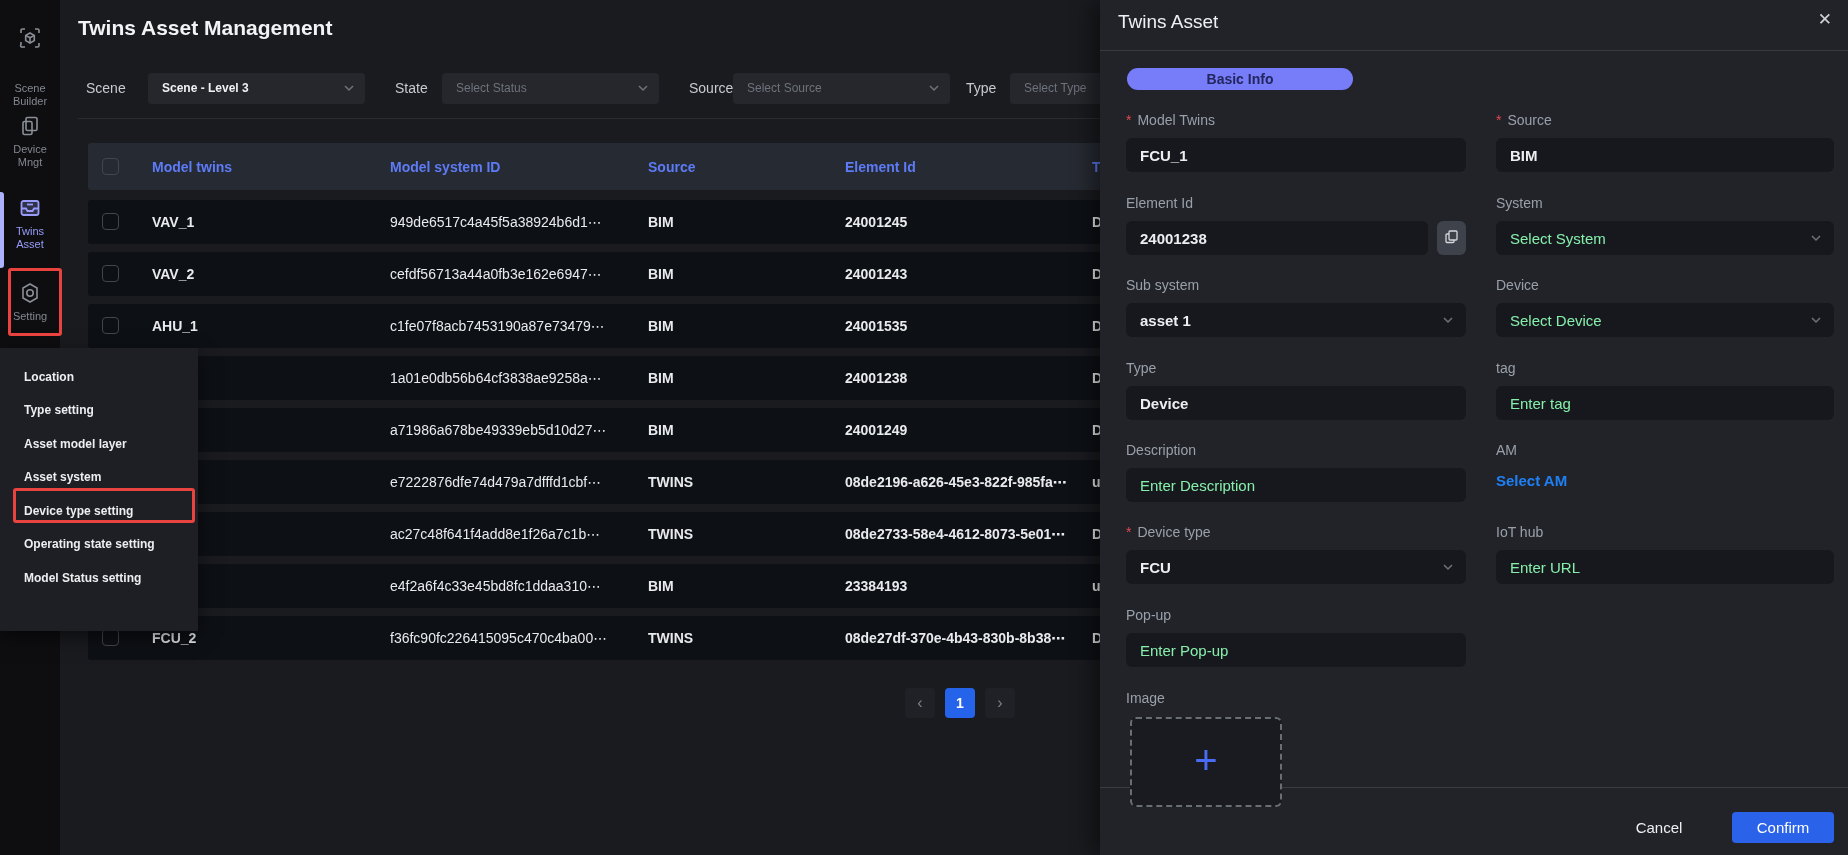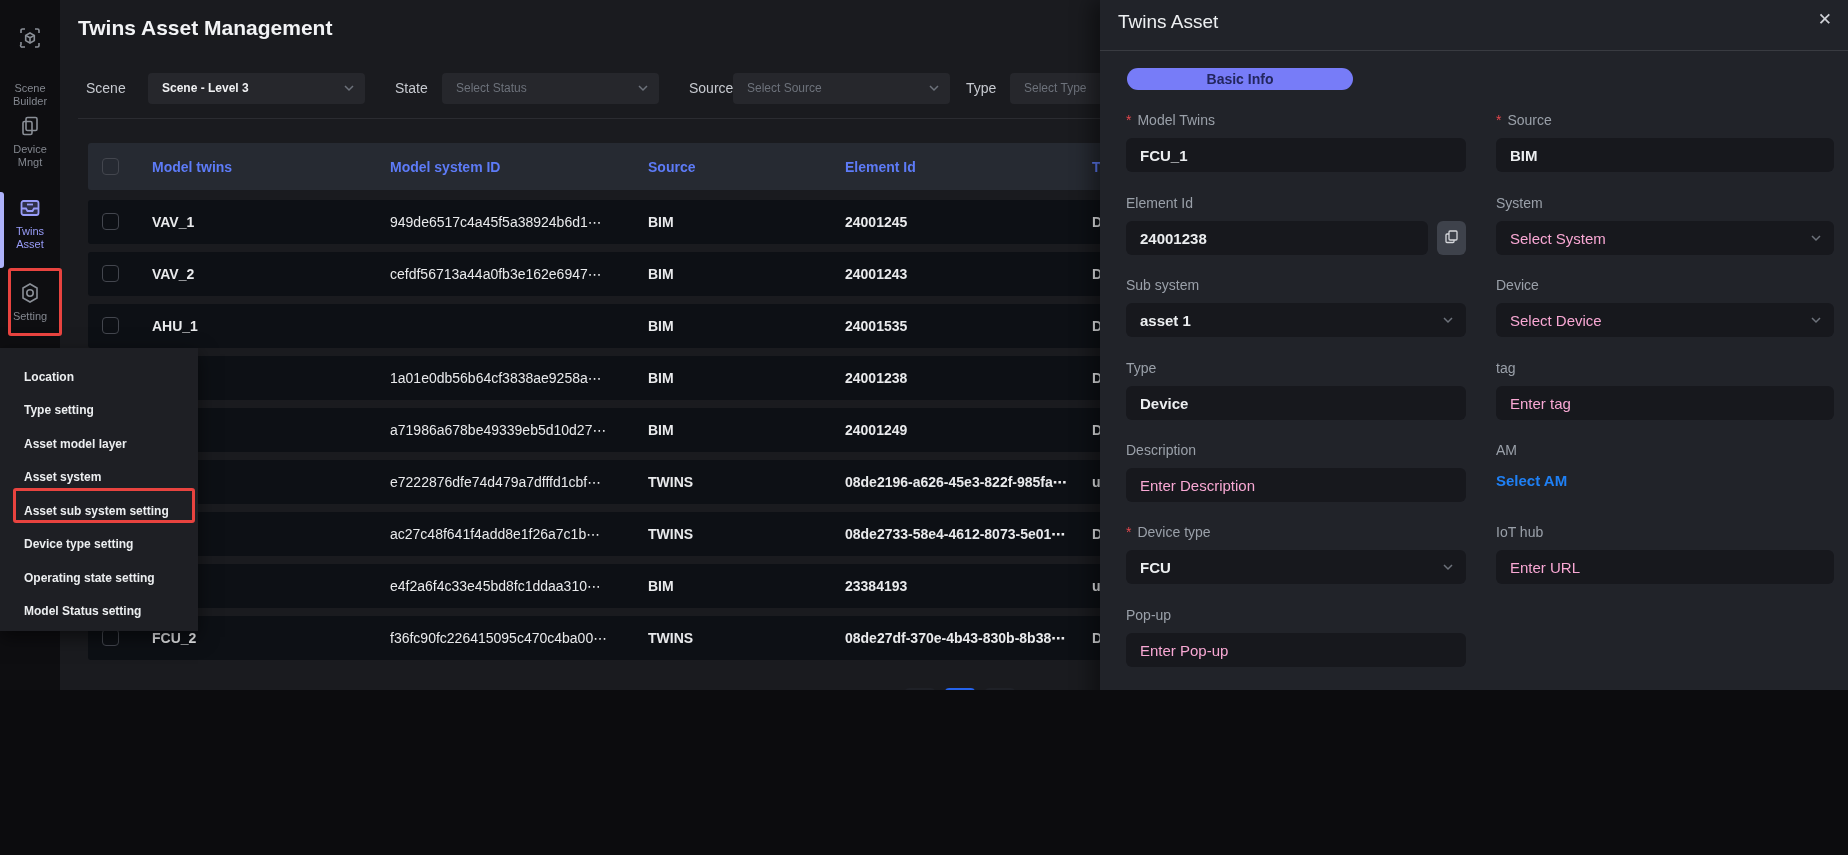--- a/index.html
+++ b/index.html
@@ -1,17 +1,17 @@
 <!DOCTYPE html>
 <html><head>
 <meta charset="utf-8">
 <style>
   html,body{margin:0;padding:0;background:#0c0c0e;}
   *{box-sizing:border-box;font-family:"Liberation Sans","DejaVu Sans",sans-serif;}
-  .stage{position:relative;width:1848px;height:690px;background:#1a1b1f;overflow:hidden;}
+  .stage{position:relative;width:1848px;height:855px;background:#1a1b1f;overflow:hidden;}
 
   
   .sidebar{position:absolute;left:0;top:0;width:60px;height:855px;background:#0e0e11;z-index:30;}
   .side-item{position:absolute;left:0;width:60px;display:flex;flex-direction:column;align-items:center;gap:5px;cursor:pointer;}
   .side-item .lab{font-size:11px;line-height:13px;color:#83878f;text-align:center;width:56px;}
   .side-item.active .lab{color:#989cf8;}
   .side-item svg{display:block;}
   .active-bar{position:absolute;left:0;top:192px;width:4px;height:76px;background:#aeb2fb;border-radius:0 3px 3px 0;}
   .setting-redbox{position:absolute;left:8px;top:268px;width:54px;height:68px;border:3px solid #e8433f;border-radius:3px;z-index:40;pointer-events:none;}
 
@@ -48,21 +48,21 @@
 
   
   .panel{position:absolute;left:1100px;top:0;width:748px;height:855px;background:#212329;z-index:50;box-shadow:-8px 0 20px rgba(0,0,0,.45);}
   .panel-title{position:absolute;left:18px;top:11px;font-size:19px;color:#eef0f2;}
   .panel-close{position:absolute;right:16px;top:9px;font-size:17px;color:#cfd1d6;cursor:pointer;}
   .panel-hdiv{position:absolute;left:0;top:50px;width:100%;height:1px;background:#393b41;}
   .pill{position:absolute;left:27px;top:68px;width:226px;height:22px;background:#777cf8;border-radius:11px;display:flex;align-items:center;justify-content:center;font-size:14px;font-weight:bold;color:#23265e;cursor:pointer;}
   .plabel{position:absolute;font-size:14px;color:#9aa0a9;white-space:nowrap;}
   .req{color:#e5484d;margin-right:6px;}
   .pfield{position:absolute;height:34px;background:#17181d;border-radius:6px;display:flex;align-items:center;padding:0 14px;font-size:15px;font-weight:bold;color:#eceef0;white-space:nowrap;overflow:hidden;}
-  .pfield.ph{font-weight:normal;color:#f9a8d4;}
+  .pfield.ph{font-weight:normal;color:#86efac;}
   .pfield .chev{position:absolute;right:12px;top:11px;}
   .copy-btn{position:absolute;left:337px;width:29px;height:34px;background:#3e424b;border-radius:6px;display:flex;align-items:center;justify-content:center;cursor:pointer;}
   .lcol{left:26px;width:340px;}
   .lcol-in{left:26px;width:302px;}
   .rcol{left:396px;width:338px;}
   .am-link{position:absolute;left:26px;font-size:15px;font-weight:bold;color:#1f80f5;cursor:pointer;}
   .img-box{position:absolute;left:30px;top:717px;width:152px;height:90px;background:#1a1b20;border:2px dashed #696d74;border-radius:6px;display:flex;align-items:center;justify-content:center;cursor:pointer;z-index:2;}
   .img-box .plus{font-size:40px;font-weight:normal;color:#4a6bf5;line-height:40px;margin-top:-4px;}
   .panel-fdiv{position:absolute;left:0;top:787px;width:100%;height:1px;background:#3a3c42;z-index:1;}
   .btn-cancel{position:absolute;left:516px;top:812px;width:86px;height:31px;background:transparent;border:none;color:#eef0f2;font-size:15px;cursor:pointer;}
@@ -132,20 +132,21 @@
         <span class="cb"></span>
         <span class="c col-name">VAV_2</span>
         <span class="c col-asset">cefdf56713a44a0fb3e162e6947⋯</span>
         <span class="c col-src">BIM</span>
         <span class="c col-el">24001243</span>
         <span class="c col-typ">Device</span>
       </div>
       <div class="trow" style="top:161px;">
         <span class="cb"></span>
         <span class="c col-name">AHU_1</span>
+        <span class="c col-asset">c1fe07f8acb7453190a87e73479⋯</span>
         <span class="c col-src">BIM</span>
         <span class="c col-el">24001535</span>
         <span class="c col-typ">Device</span>
       </div>
       <div class="trow" style="top:213px;">
         <span class="cb"></span>
         <span class="c col-name"></span>
         <span class="c col-asset">1a01e0db56b64cf3838ae9258a⋯</span>
         <span class="c col-src">BIM</span>
         <span class="c col-el">24001238</span>
@@ -242,21 +243,20 @@
     </div>
     <div class="active-bar"></div>
   </aside>
   <div class="setting-redbox"></div>
 
   <div class="menu">
     <div class="menu-item">Location</div>
     <div class="menu-item">Type setting</div>
     <div class="menu-item">Asset model layer</div>
     <div class="menu-item">Asset system</div>
-    <div class="menu-item">Asset sub system setting</div>
     <div class="menu-item">Device type setting</div>
     <div class="menu-item">Operating state setting</div>
     <div class="menu-item">Model Status setting</div>
     <div class="menu-redbox"></div>
   </div>
 
   <div class="panel">
     <div class="panel-title">Twins Asset</div>
     <div class="panel-close">✕</div>
     <div class="panel-hdiv"></div>

